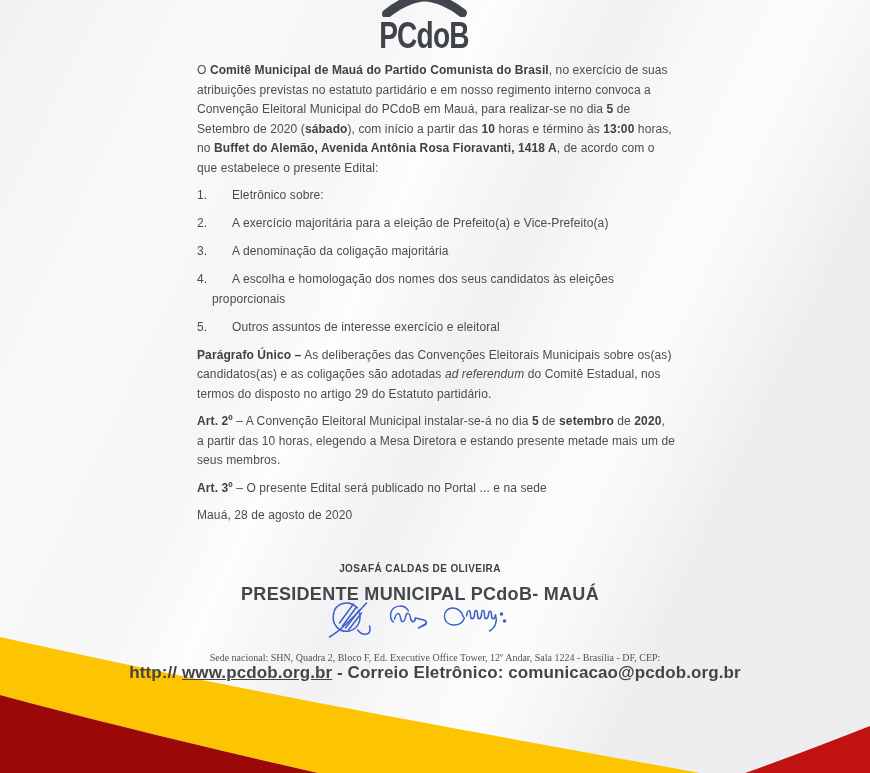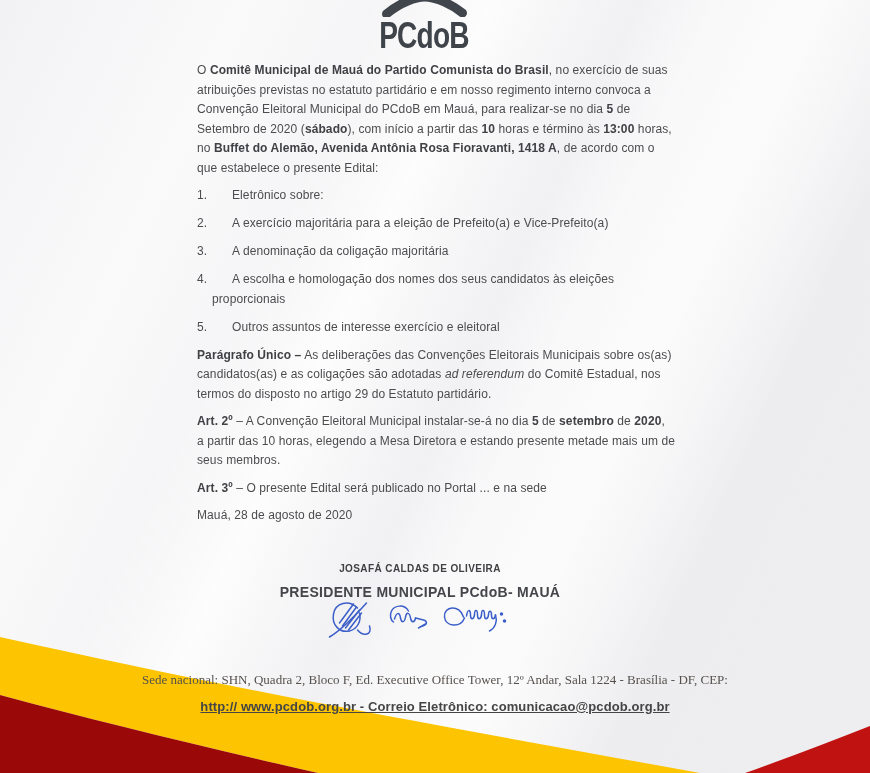--- a/index.html
+++ b/index.html
@@ -26,30 +26,30 @@
   .doc-body p.para{margin:0 0 8px 0;}
   .doc-body [data-name="intro-paragraph"]{margin-bottom:2px;}
   .b{font-weight:bold;color:#404145;}
   .i{font-style:italic;}
   .li{display:flex;margin:0 0 8.5px 0;}
   .num{flex:0 0 35px;}
   .li-text{flex:1;margin-left:-20px;text-indent:20px;}
   
   .centered{position:absolute;left:420px;transform:translateX(-50%);white-space:nowrap;z-index:2;}
   .sig-name{top:563px;font-size:10px;font-weight:bold;color:#3f4043;letter-spacing:0.4px;}
-  .sig-title{top:584px;font-size:14px;font-weight:bold;color:#45464a;letter-spacing:0.3px;}
+  .sig-title{top:584px;font-size:18px;font-weight:bold;color:#45464a;letter-spacing:0.3px;}
   .sig-svg{top:596px;}
   
   .footer{position:absolute;top:651px;left:0;right:0;text-align:center;z-index:3;}
   .footer-serif{
     font-family:"Liberation Serif","DejaVu Serif",serif;
-    font-size:13px;line-height:14px;color:#56514d;margin-top:22px;
+    font-size:10px;line-height:14px;color:#56514d;
   }
   .footer-bold{
-    margin-top:13px;font-size:13px;line-height:14px;font-weight:bold;color:#454546;letter-spacing:0.1px;text-decoration:underline;
+    margin-top:1px;font-size:17px;line-height:14px;font-weight:bold;color:#454546;letter-spacing:0.1px;
   }
   .footer-link{text-decoration:underline;color:#454546;}
   
   .bands{position:absolute;left:0;bottom:0;z-index:1;display:block;}
 </style>
 </head>
 <body>
 
 <div class="page" data-name="scanned-edital-document">
 

